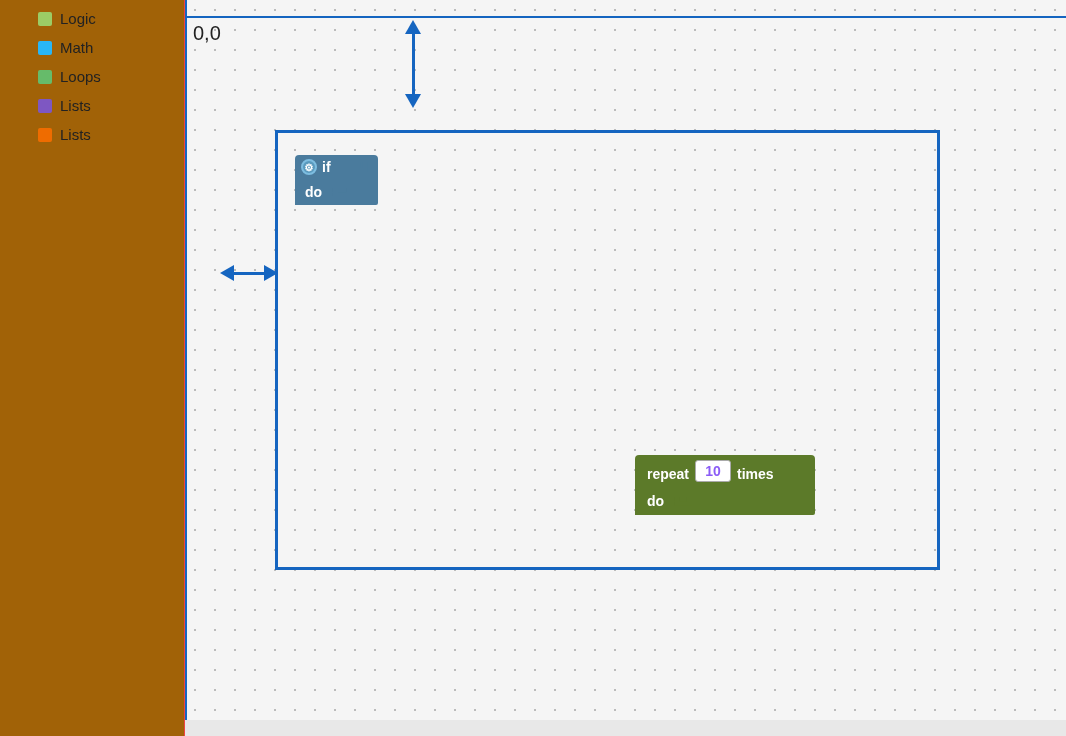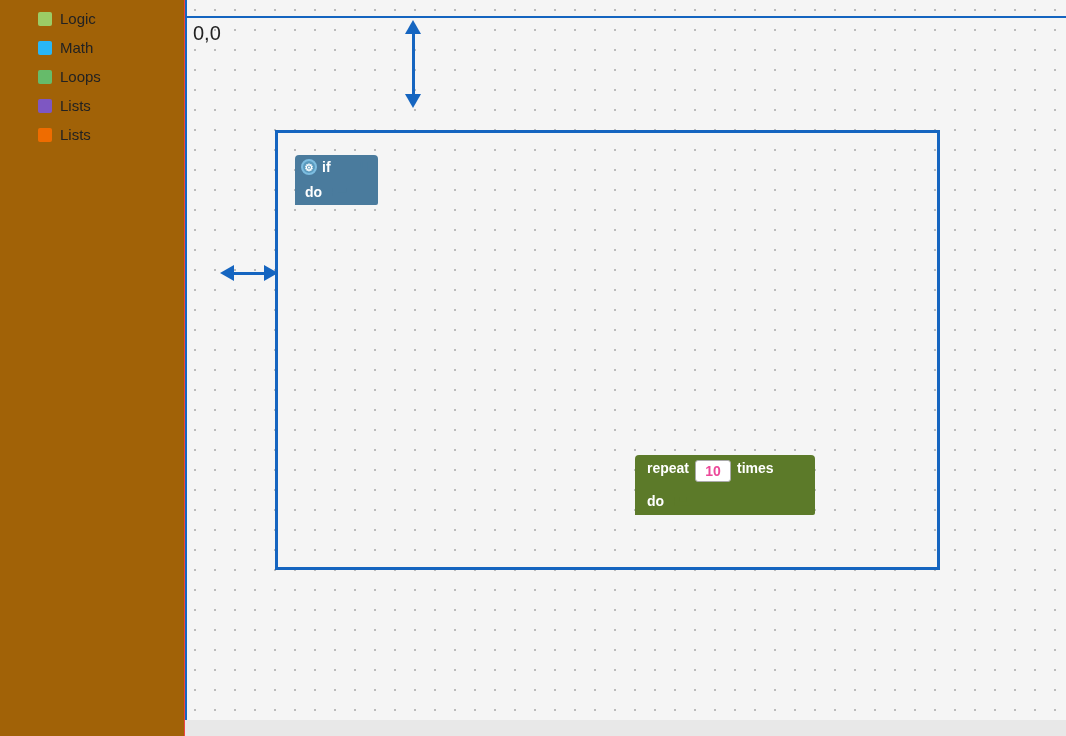--- a/index.html
+++ b/index.html
@@ -244,38 +244,38 @@
     
     .block-repeat {
       position: absolute;
       top: 455px;
       left: 450px;
       z-index: 10;
     }
 
     .block-repeat-top {
       display: flex;
-      align-items: flex-start;
+      align-items: flex-end;
       background: #5c7a29;
       border-radius: 4px 4px 0 0;
       padding: 5px 12px;
       gap: 6px;
       color: white;
       font-size: 14px;
       font-weight: bold;
       min-width: 180px;
     }
 
     .block-repeat-input {
       background: white;
       border: 1px solid #aaa;
       border-radius: 3px;
       padding: 2px 8px;
       font-size: 14px;
-      color: #ec4899;
+      color: #8b5cf6;
       width: 36px;
       text-align: center;
     }
 
     .block-repeat-bottom {
       display: flex;
       align-items: center;
       background: #5c7a29;
       padding: 5px 12px;
       color: white;

